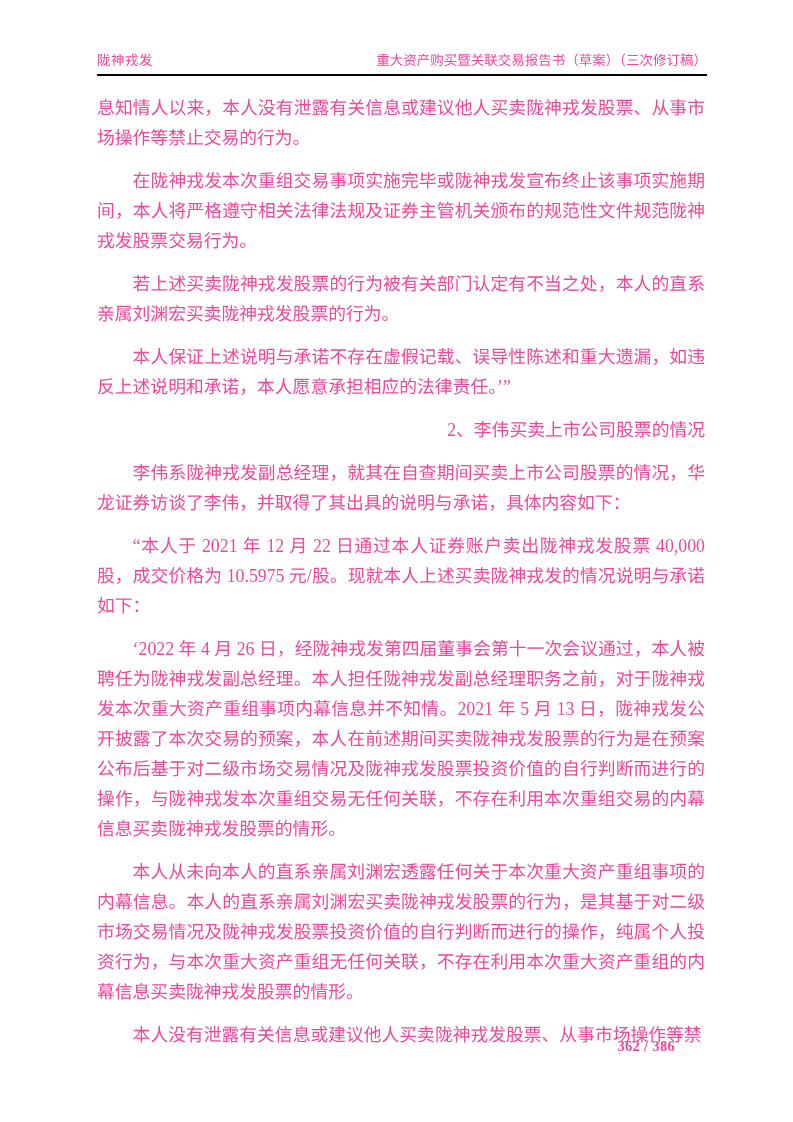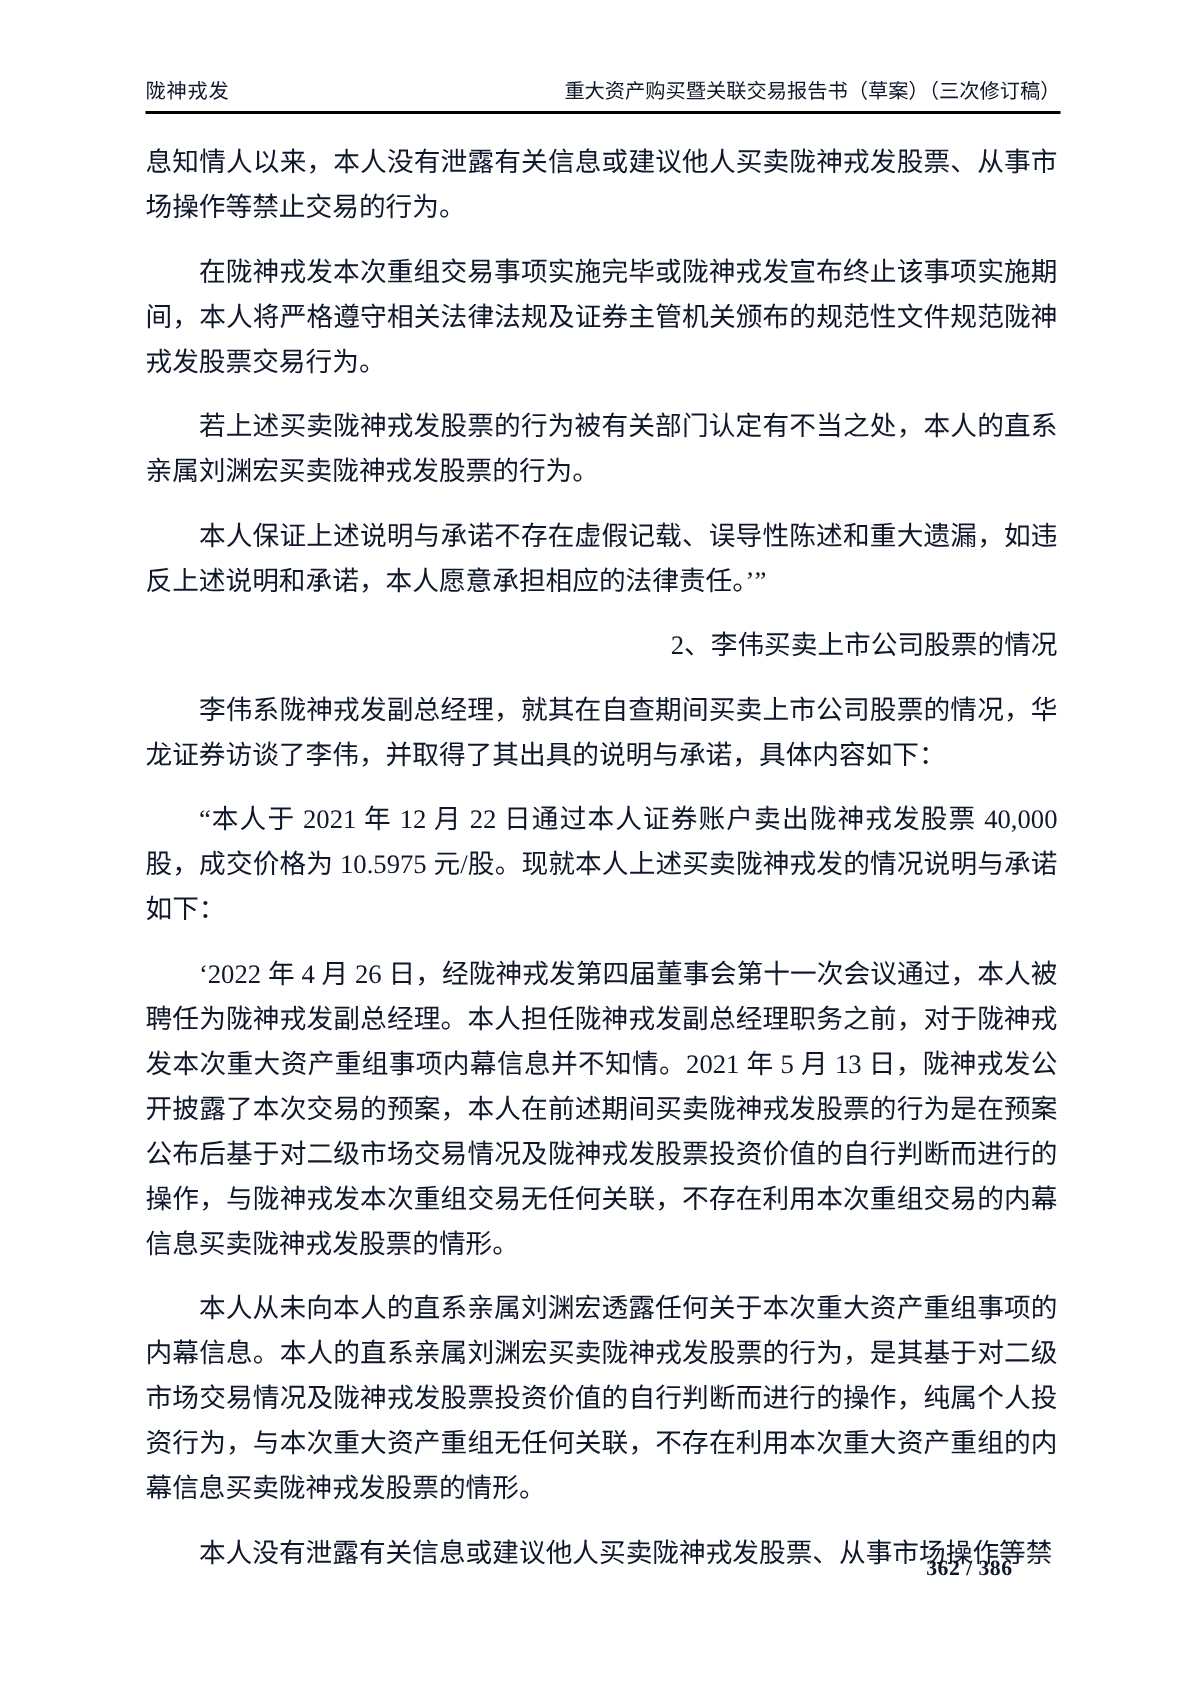--- a/index.html
+++ b/index.html
@@ -5,21 +5,21 @@
   html, body {
     margin: 0;
     padding: 0;
     background: #ffffff;
   }
   .page {
     position: relative;
     width: 793px;
     height: 1122px;
     background: #ffffff;
-    color: #0f172a;
+    color: #ec4899;
     font-family: "Liberation Serif", "DejaVu Serif", serif;
     overflow: hidden;
     box-sizing: border-box;
   }
   .header {
     display: flex;
     justify-content: space-between;
     align-items: flex-end;
     margin: 0 86px 0 97px;
     padding-top: 52px;

